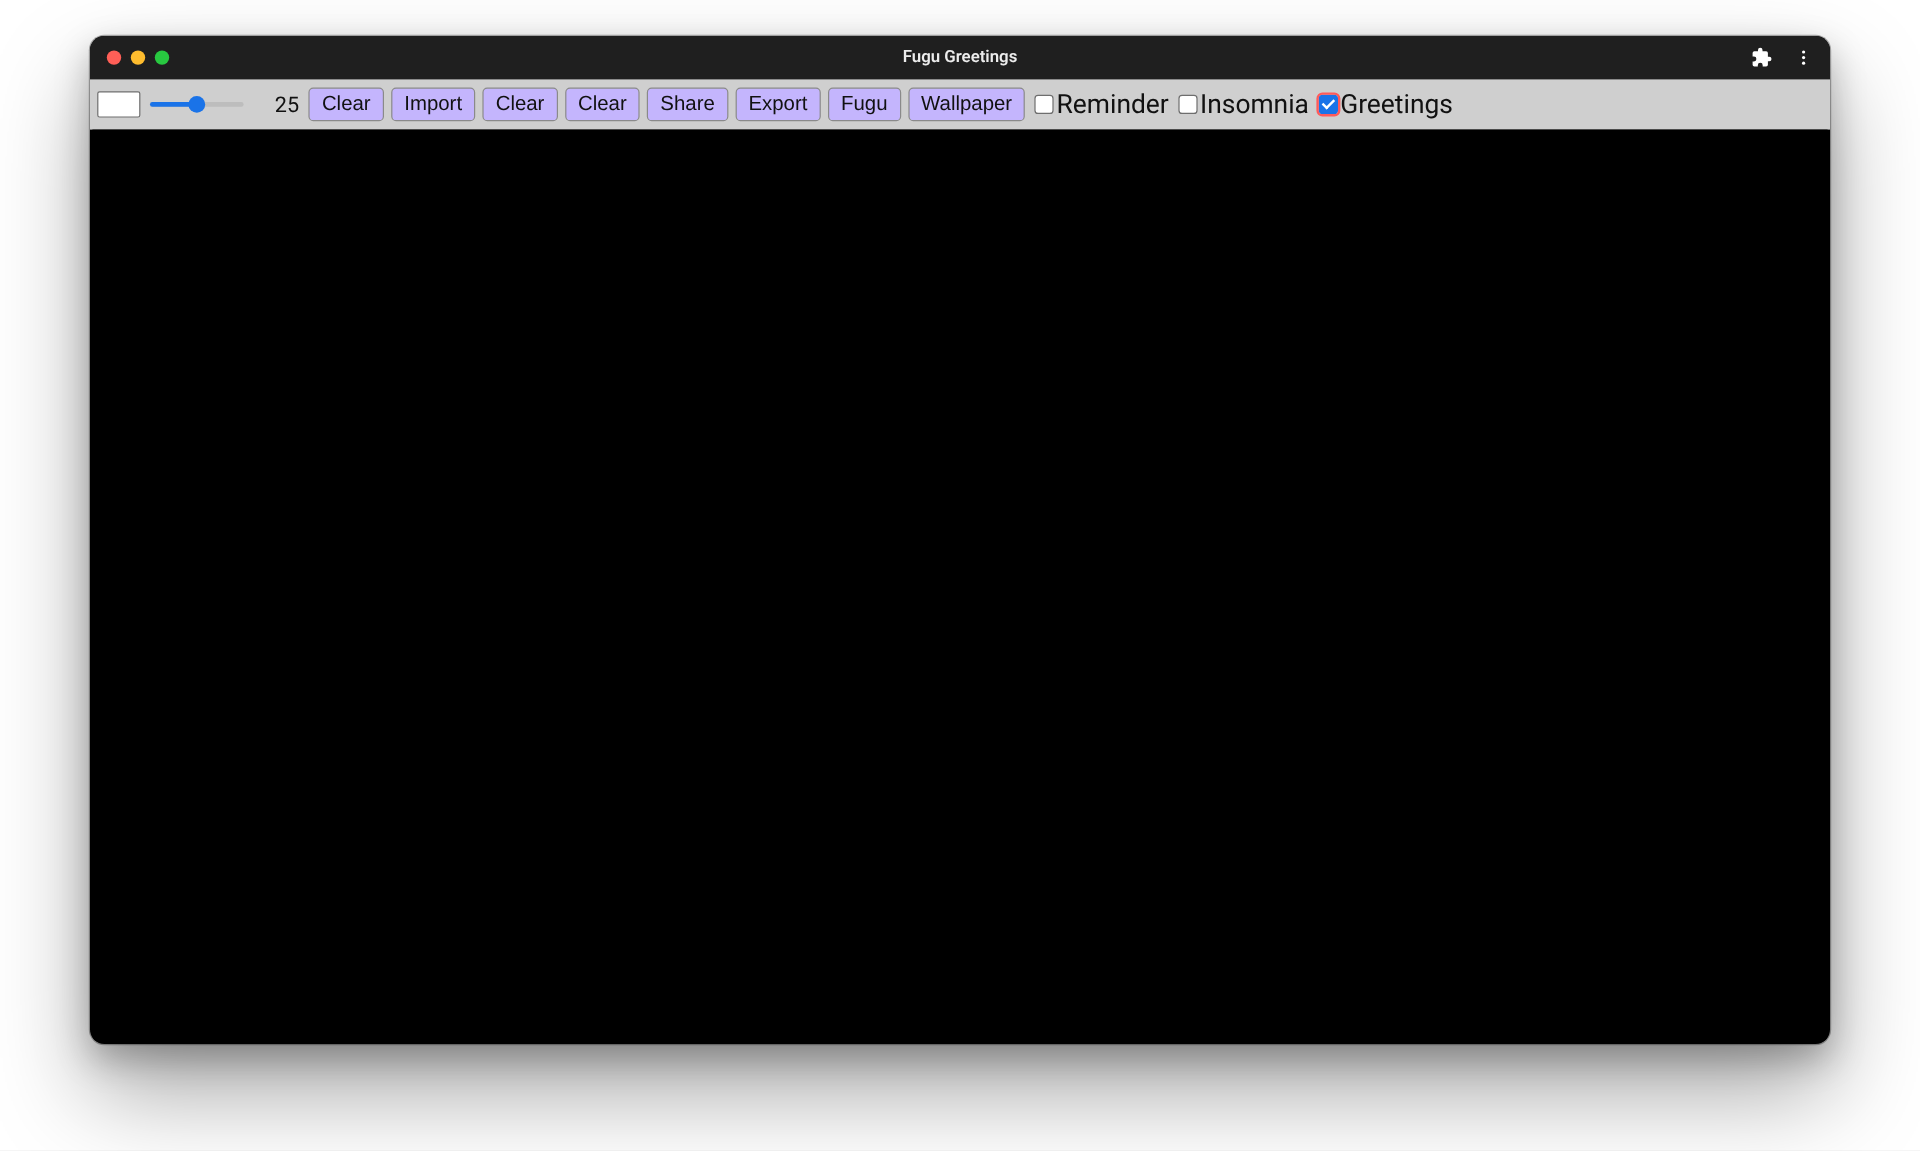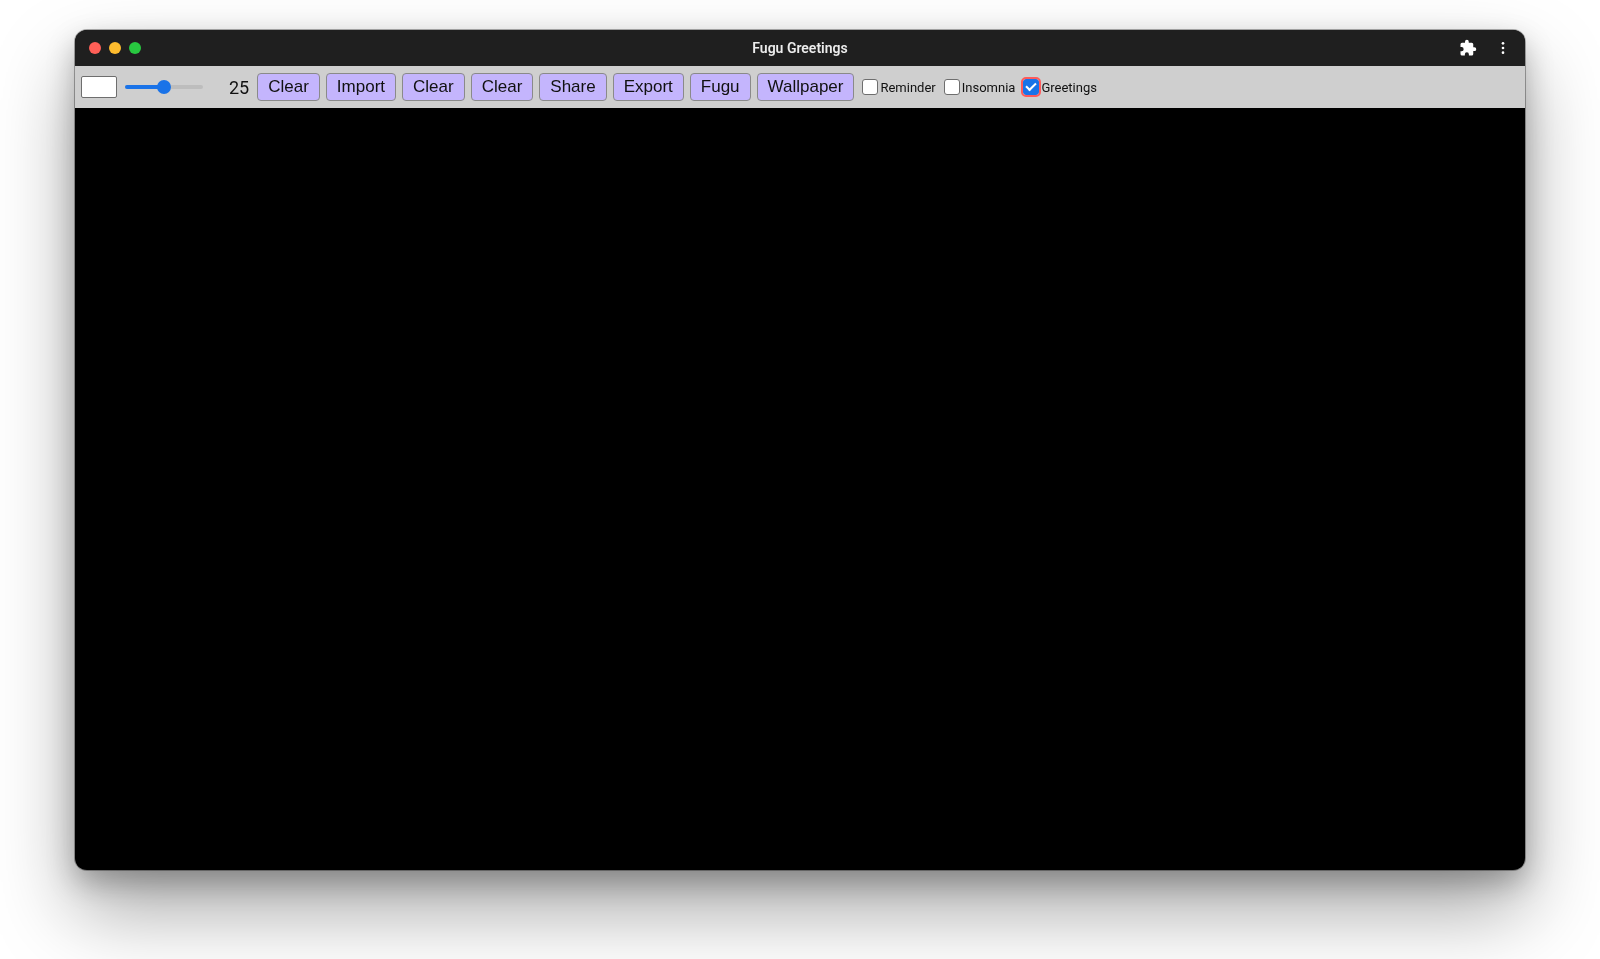--- a/index.html
+++ b/index.html
@@ -138,21 +138,21 @@
     font-size: 17px;
     line-height: 1.2;
     color: #111;
     cursor: pointer;
   }
   .chk {
     display: flex;
     align-items: center;
     gap: 2px;
     margin-left: 2px;
-    font-size: 13px;
+    font-size: 22px;
     cursor: pointer;
   }
   .chk-box {
     width: 14px;
     height: 14px;
     border: 1px solid #6e6e6e;
     border-radius: 3px;
     background: #ffffff;
     display: flex;
     align-items: center;

